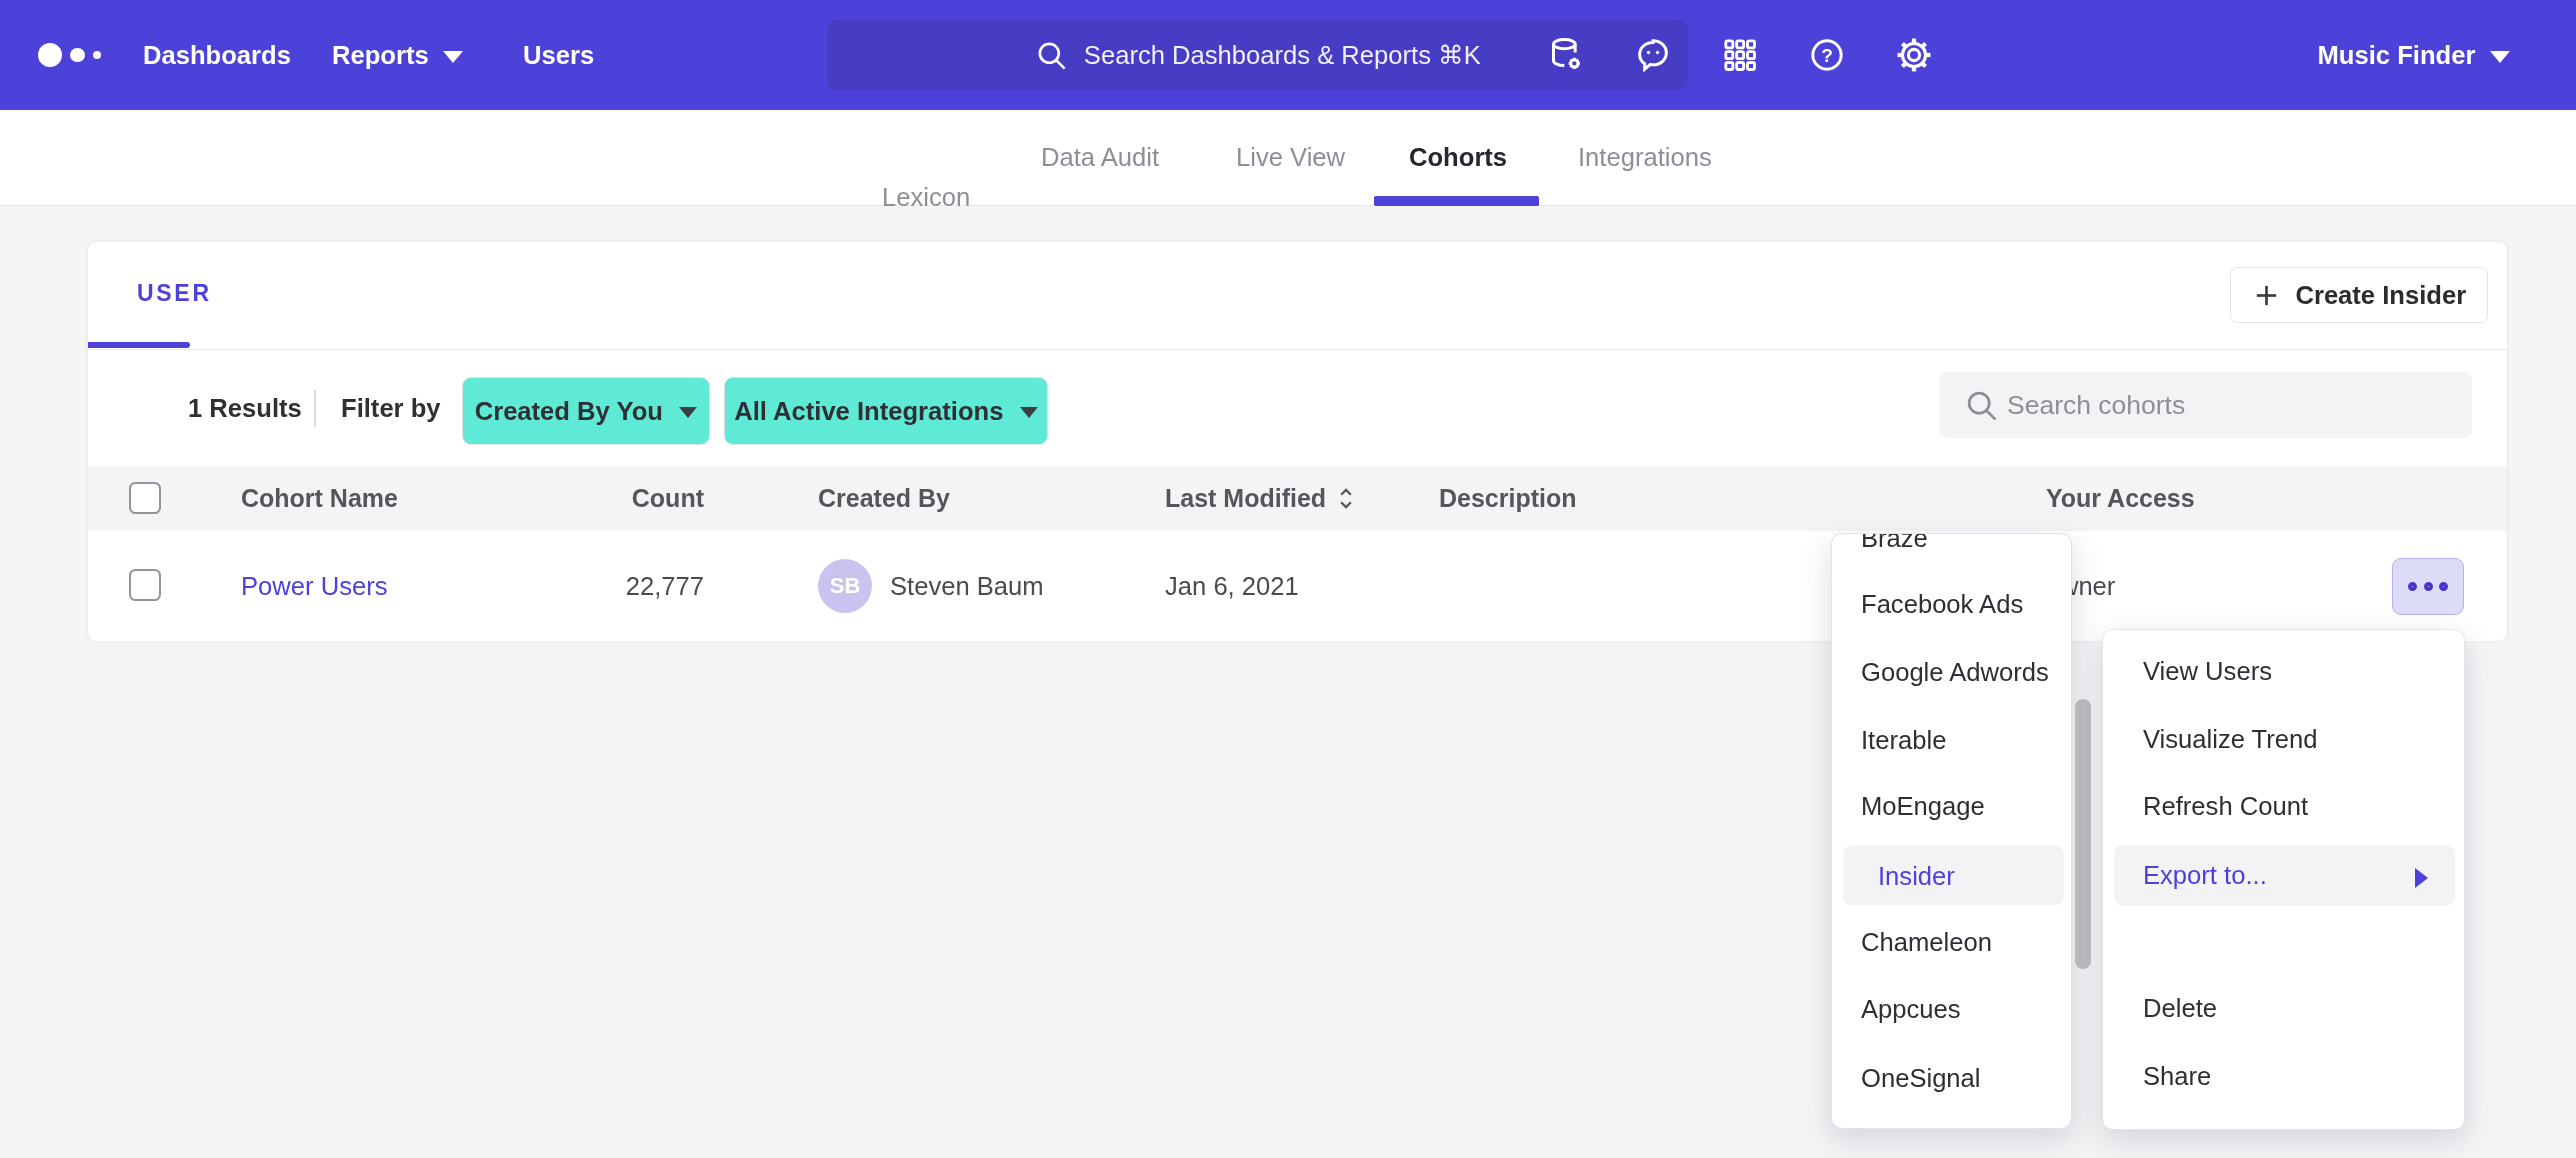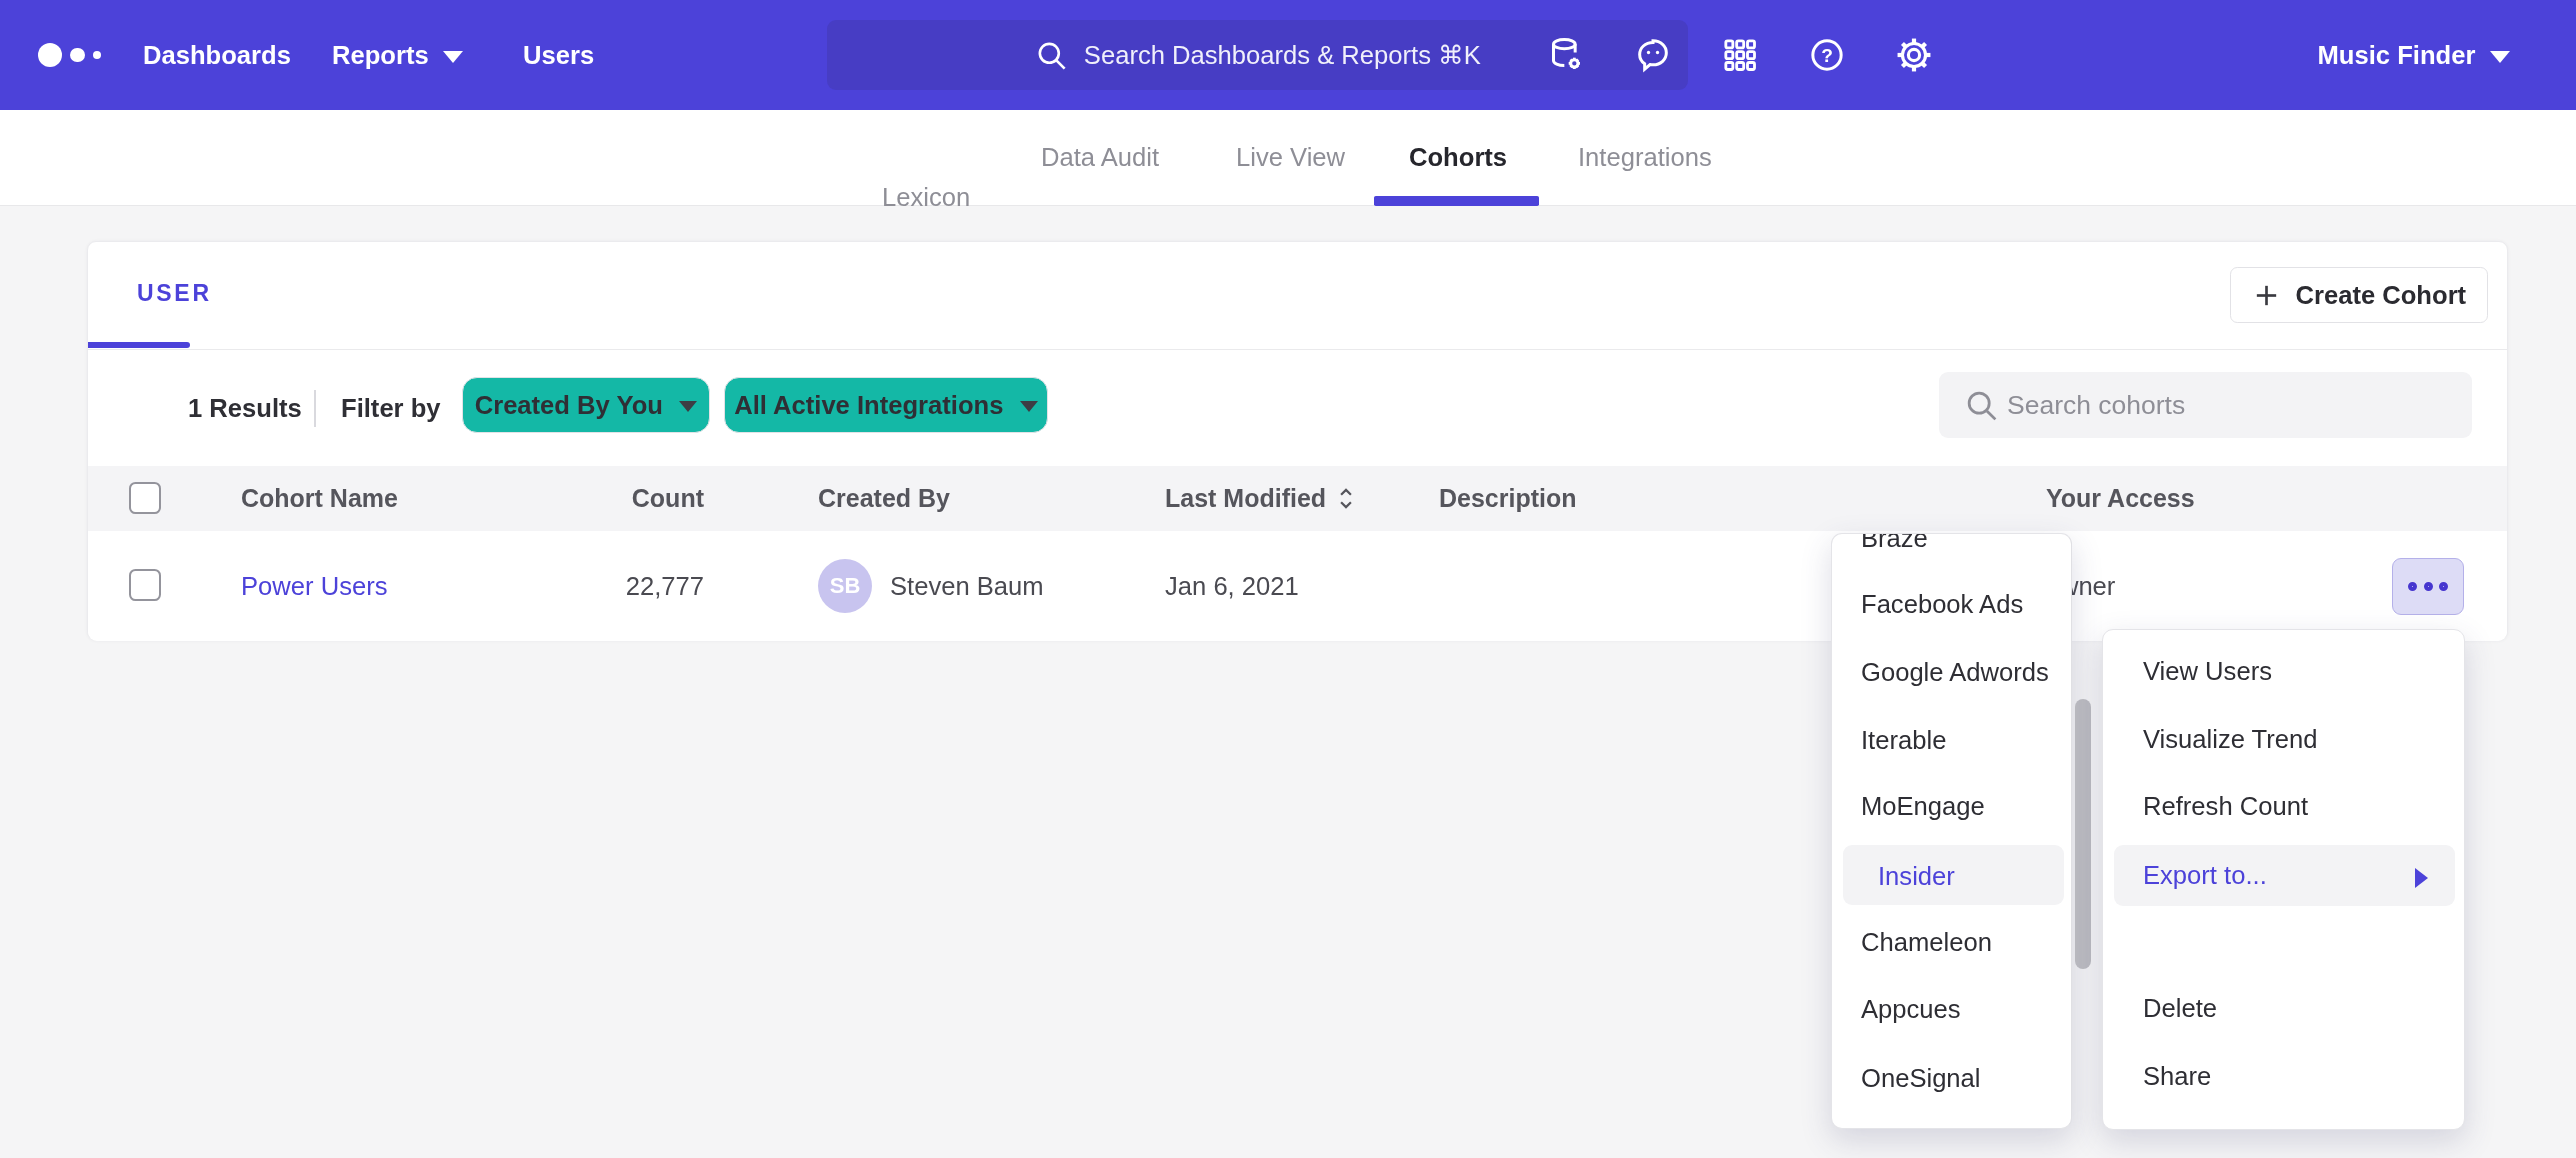--- a/index.html
+++ b/index.html
@@ -29,21 +29,21 @@
   .card { position:absolute; left:87px; top:241px; width:2421px; height:399px; background:#fff; border-radius:9px; border:0.9px solid #ebebee; box-shadow:0 0.9px 3.7px rgba(30,30,60,0.05); }
   .user-tab { position:absolute; left:49px; top:38px; color:#4c42d9; font-size:23px; font-weight:700; letter-spacing:2.7px; cursor:pointer; }
   .user-underline { position:absolute; left:0px; top:100px; width:102px; height:6.4px; background:#4c42d9; border-radius:0 3.7px 3.7px 0; }
   .card-div1 { position:absolute; left:0; top:107px; width:100%; height:0.9px; background:#eaeaec; }
   .create-btn { position:absolute; left:2142px; top:25px; width:258px; height:56px; background:#fff; border:1.8px solid #e2e2e6; border-radius:7.3px; display:flex; align-items:center; justify-content:center; gap:14.6px; font-size:25.6px; font-weight:600; color:#2b2b31; cursor:pointer; }
 
   .filters { position:absolute; left:0; top:108px; width:100%; height:116px; }
   .results { position:absolute; left:100px; top:0; height:116px; display:flex; align-items:center; font-size:25.6px; font-weight:600; color:#2f2f35; }
   .vdiv { position:absolute; left:226px; top:40px; width:1.8px; height:37px; background:#d9d9de; }
   .filterby { position:absolute; left:253px; top:0; height:116px; display:flex; align-items:center; font-size:25.6px; font-weight:600; color:#2f2f35; }
-  .drop { position:absolute; top:27px; height:56px; border:1.8px solid #e2e2e6; border-radius:15px; background:#14b8a6; display:flex; align-items:center; justify-content:center; gap:16.4px; font-size:25.6px; font-weight:600; color:#2f2f35; cursor:pointer; }
+  .drop { position:absolute; top:27px; height:68px; border:1.8px solid #e2e2e6; border-radius:9px; background:#5eead4; display:flex; align-items:center; justify-content:center; gap:16.4px; font-size:25.6px; font-weight:600; color:#2f2f35; cursor:pointer; }
   .drop .caret { width:0; height:0; border-left:9px solid transparent; border-right:9px solid transparent; border-top:11px solid #3d3d44; margin-top:3.7px; }
   .cohort-search { position:absolute; left:1851px; top:22px; width:533px; height:66px; background:#f3f3f5; border-radius:9px; display:flex; align-items:center; padding-left:24px; gap:7px; }
   .cohort-search input { border:none; outline:none; background:transparent; font-size:26.5px; color:#3a3a40; font-family:"Liberation Sans",sans-serif; width:411px; }
   .cohort-search input::placeholder { color:#8e8e96; }
 
   .thead { position:absolute; left:0; top:224px; width:100%; height:65px; background:#f4f4f6; display:flex; align-items:center; font-size:25px; font-weight:600; color:#55555c; }
   .trow { position:absolute; left:0; top:289px; width:100%; height:110px; background:#fff; display:flex; align-items:center; font-size:25.6px; color:#4a4a51; border-radius:0 0 9px 9px; }
   .cb { position:absolute; left:41px; width:32px; height:32px; border:2.7px solid #94949c; border-radius:6.4px; background:#fff; cursor:pointer; }
   .col-name { position:absolute; left:153px; }
   .col-count { position:absolute; left:438px; width:178px; text-align:right; }
@@ -188,21 +188,21 @@
 <div class="card">
   <div class="user-tab">USER</div>
   <div class="user-underline"></div>
   <div class="card-div1"></div>
 
   <div class="create-btn">
     <svg width="29" height="29" viewBox="0 0 24 24" stroke="#3a3a40" stroke-width="2.2" fill="none">
       <line x1="12" y1="4" x2="12" y2="20"></line>
         <line x1="4" y1="12" x2="20" y2="12"></line>
     </svg>
-    <span>Create Cohort</span>
+    <span>Create Insider</span>
   </div>
 
   <div class="filters">
     <div class="results">1 Results</div>
     <div class="vdiv"></div>
     <div class="filterby">Filter by</div>
     <div class="drop" style="left:374px; width:248px;">
       <span>Created By You</span>
       <span class="caret"></span>
     </div>

